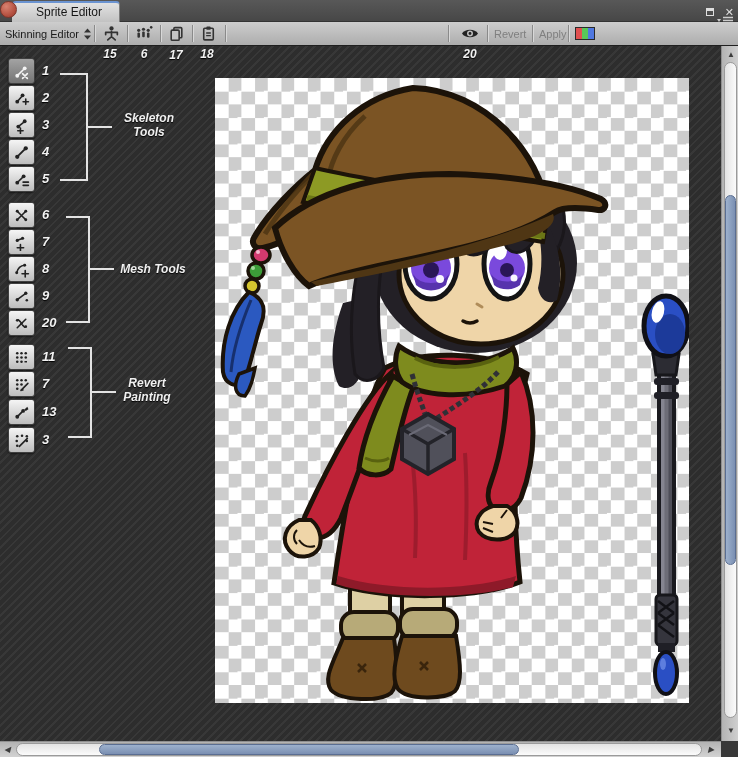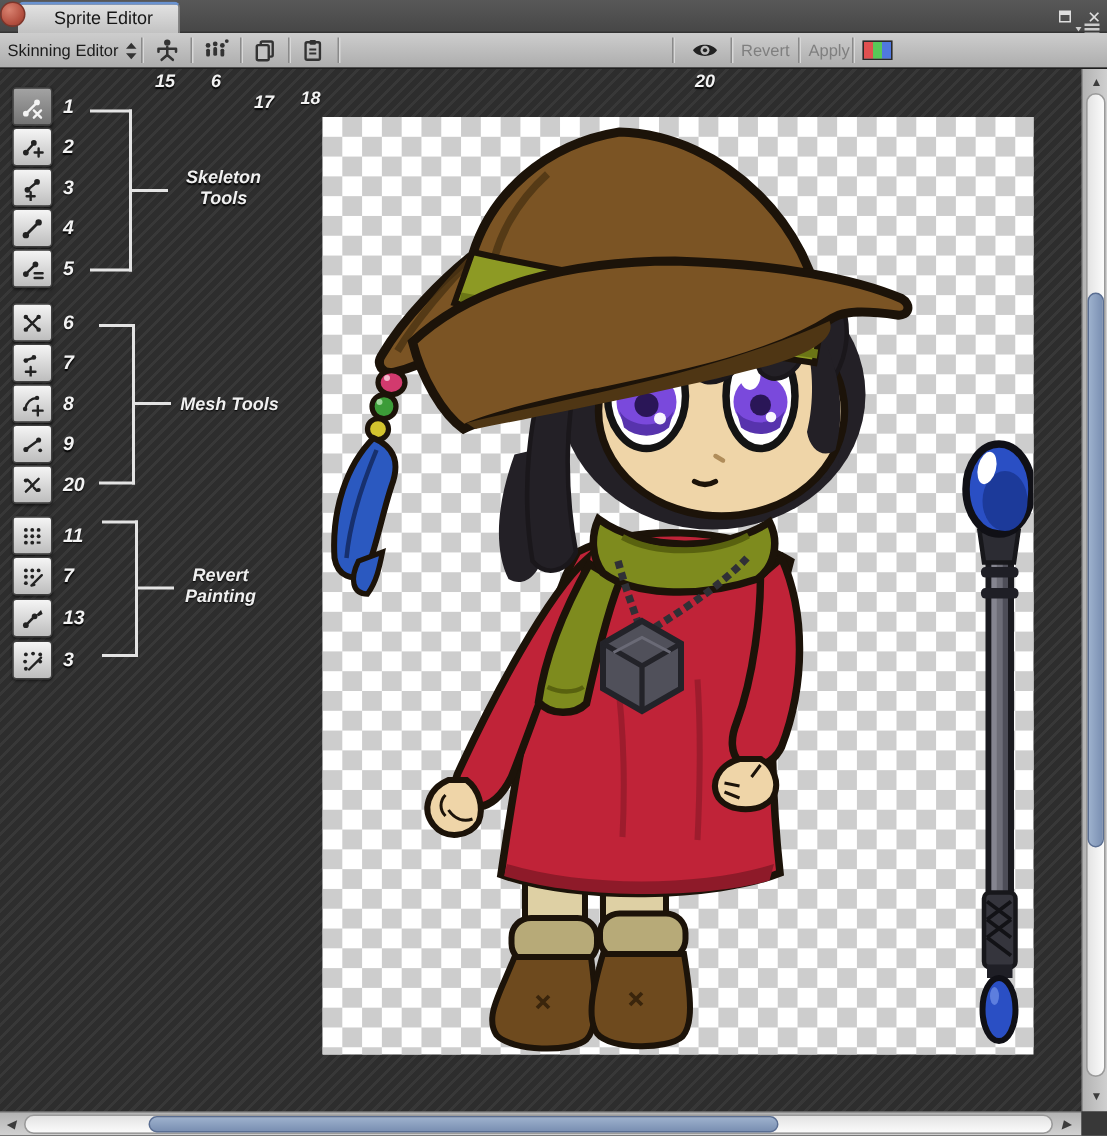--- a/index.html
+++ b/index.html
@@ -188,22 +188,22 @@
     <div class="slider-handle"></div>
     <div class="checker-chip" style="left:659px"></div>
     <div class="slider-track2"></div>
     <div class="checker-chip" style="left:722px"></div>
   </div>
 
   <div class="main">
 
     <div class="anno-num" style="left:110px; top:1px">15</div>
     <div class="anno-num" style="left:144px; top:1px">6</div>
-    <div class="anno-num" style="left:176px; top:15px">17</div>
-    <div class="anno-num" style="left:207px; top:12px">18</div>
+    <div class="anno-num" style="left:176px; top:2px">17</div>
+    <div class="anno-num" style="left:207px; top:1px">18</div>
     <div class="anno-num" style="left:470px; top:1px">20</div>
 
     <div class="tool-btn selected" style="top:12px">
       <svg width="17" height="17" viewBox="0 0 16 16">
         <circle cx="4" cy="12" r="1.8" fill="currentColor"></circle>
           <circle cx="11" cy="5" r="1.8" fill="currentColor"></circle>
         <path d="M5.3,10.7 L9.7,6.3 M9,10 l4.5,4.5 M13.5,10 L9,14.5" stroke="currentColor" stroke-width="1.5" fill="none" stroke-linecap="round"></path>
       </svg>
     </div>
     <div class="tool-num" style="top:17px">1</div>

